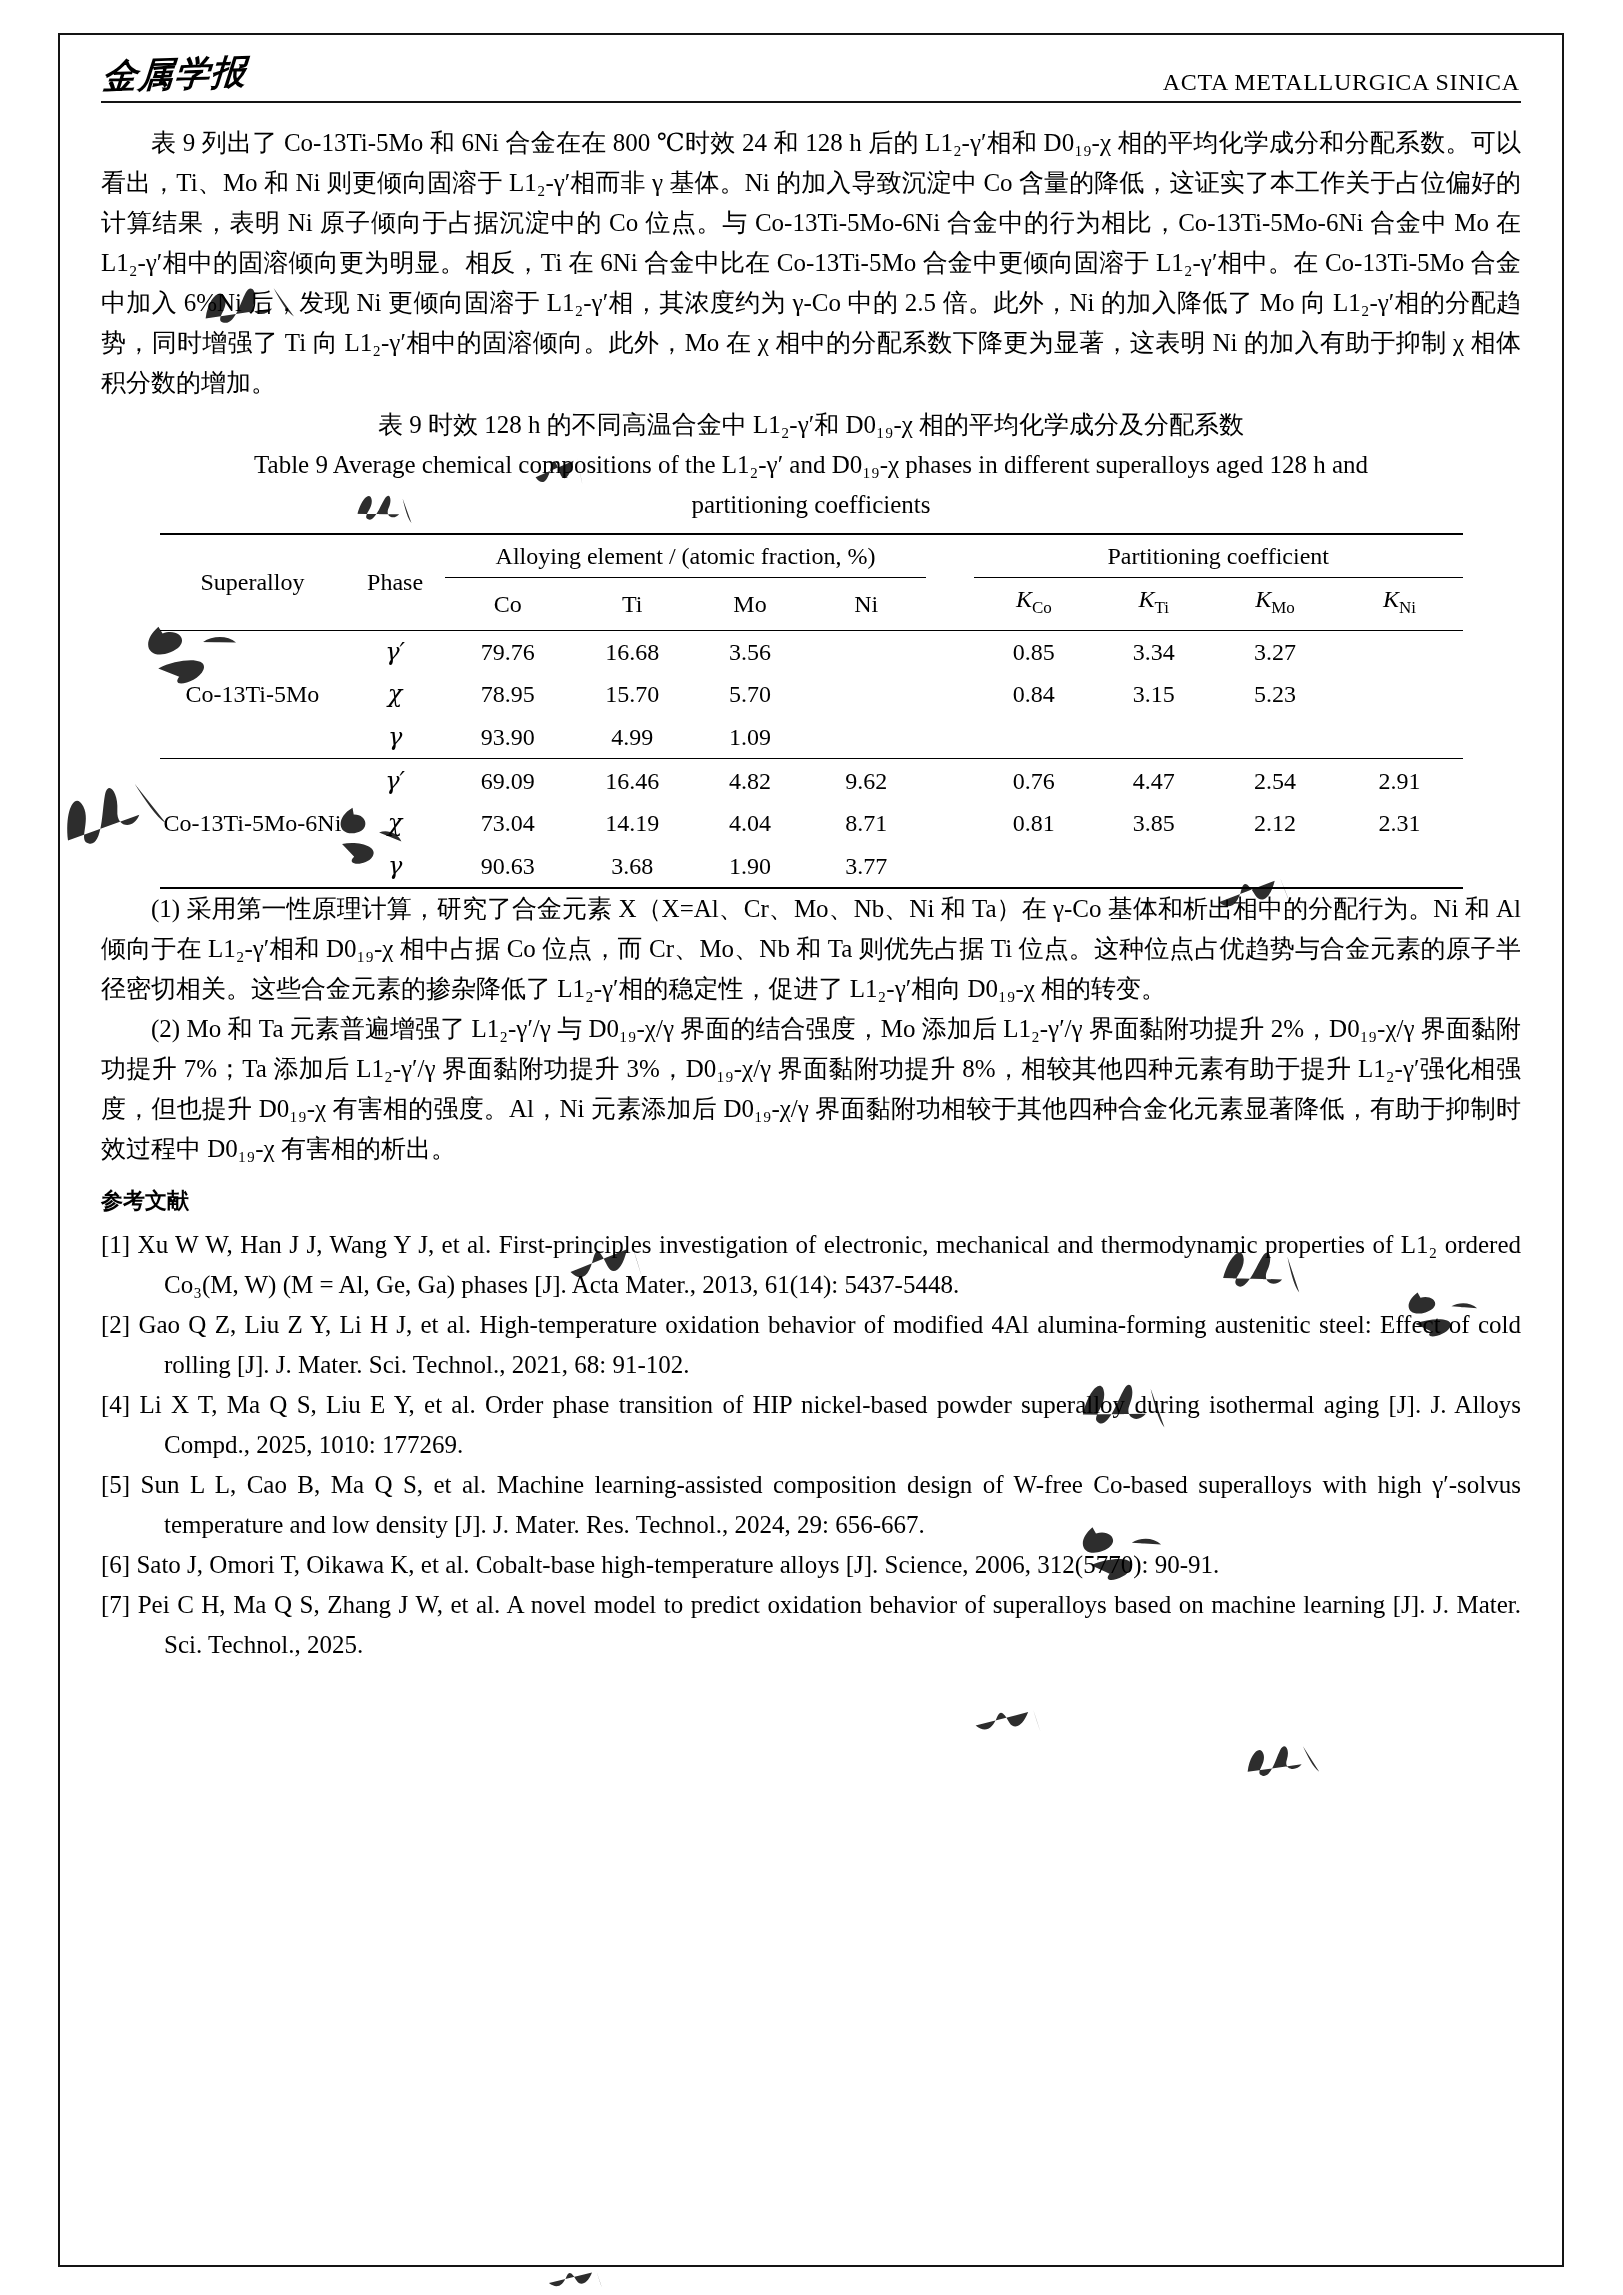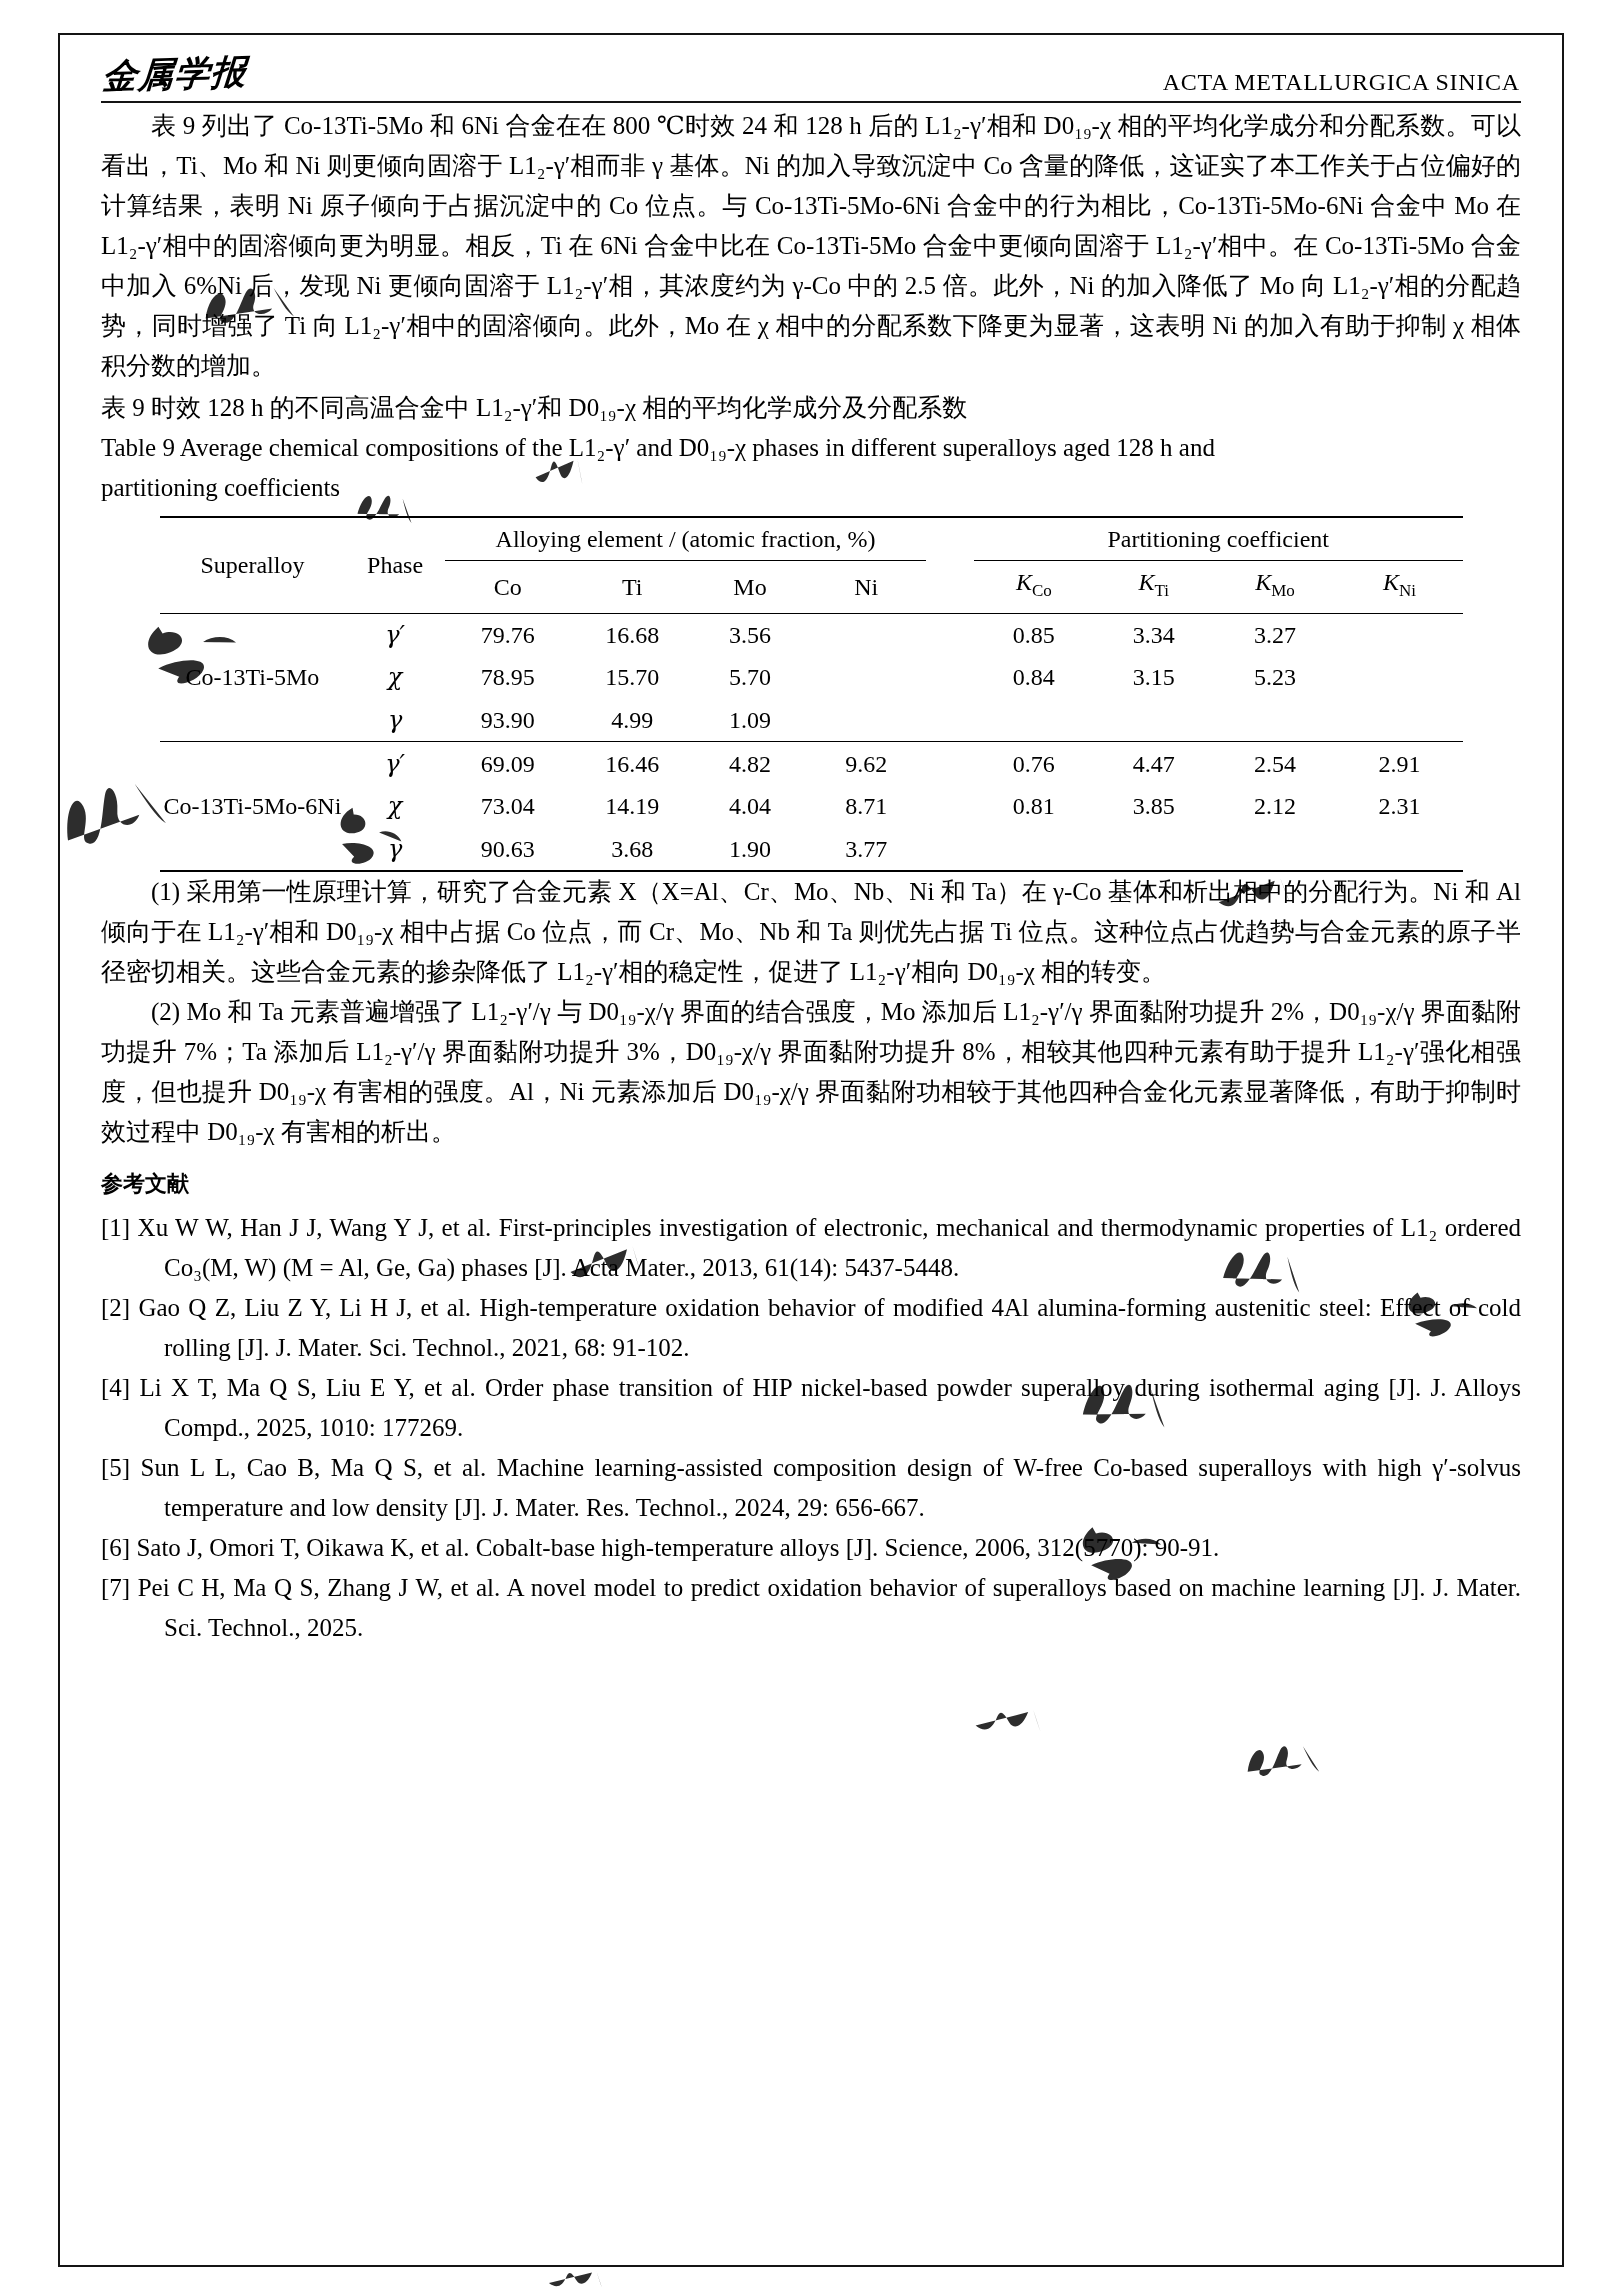--- a/index.html
+++ b/index.html
@@ -15,24 +15,24 @@
   .pg-header {
     display:flex; justify-content:space-between; align-items:flex-end;
     height:56px; border-bottom:2px solid #141414; padding:6.5px 1.3px 3.9px 1.3px;
   }
   .logo {
     font-family:"DejaVu Serif",serif; font-style:italic; font-weight:700;
     font-size:35px; transform:rotate(-2deg) skewX(-6deg); letter-spacing:1.3px;
   }
   .journal { font-size:24px; letter-spacing:0.7px; padding-bottom:1.3px;margin-left:16px; }
 
-  main { padding-top:3px; font-size:25px; line-height:40px; text-align:justify; }
+  main { padding-top:20px; font-size:25px; line-height:40px; text-align:justify; }
   p { margin:0; }
   .indent { text-indent:2em; }
-  .caption { text-indent:0; }
+  .caption { text-align:center; text-indent:0; }
   .caption-zh { margin-top:1.3px; }
 
   table.t9 {
     border-collapse:collapse; table-layout:fixed; width:1303px;
     margin:7.9px auto 0 auto; font-size:24px;
     border-top:2.6px solid #000; border-bottom:2.6px solid #000;
   }
   .t9 th, .t9 td {
     font-weight:normal; text-align:center; vertical-align:middle;
     padding:1.3px 2.6px; height:39px; box-sizing:border-box; overflow:hidden;

